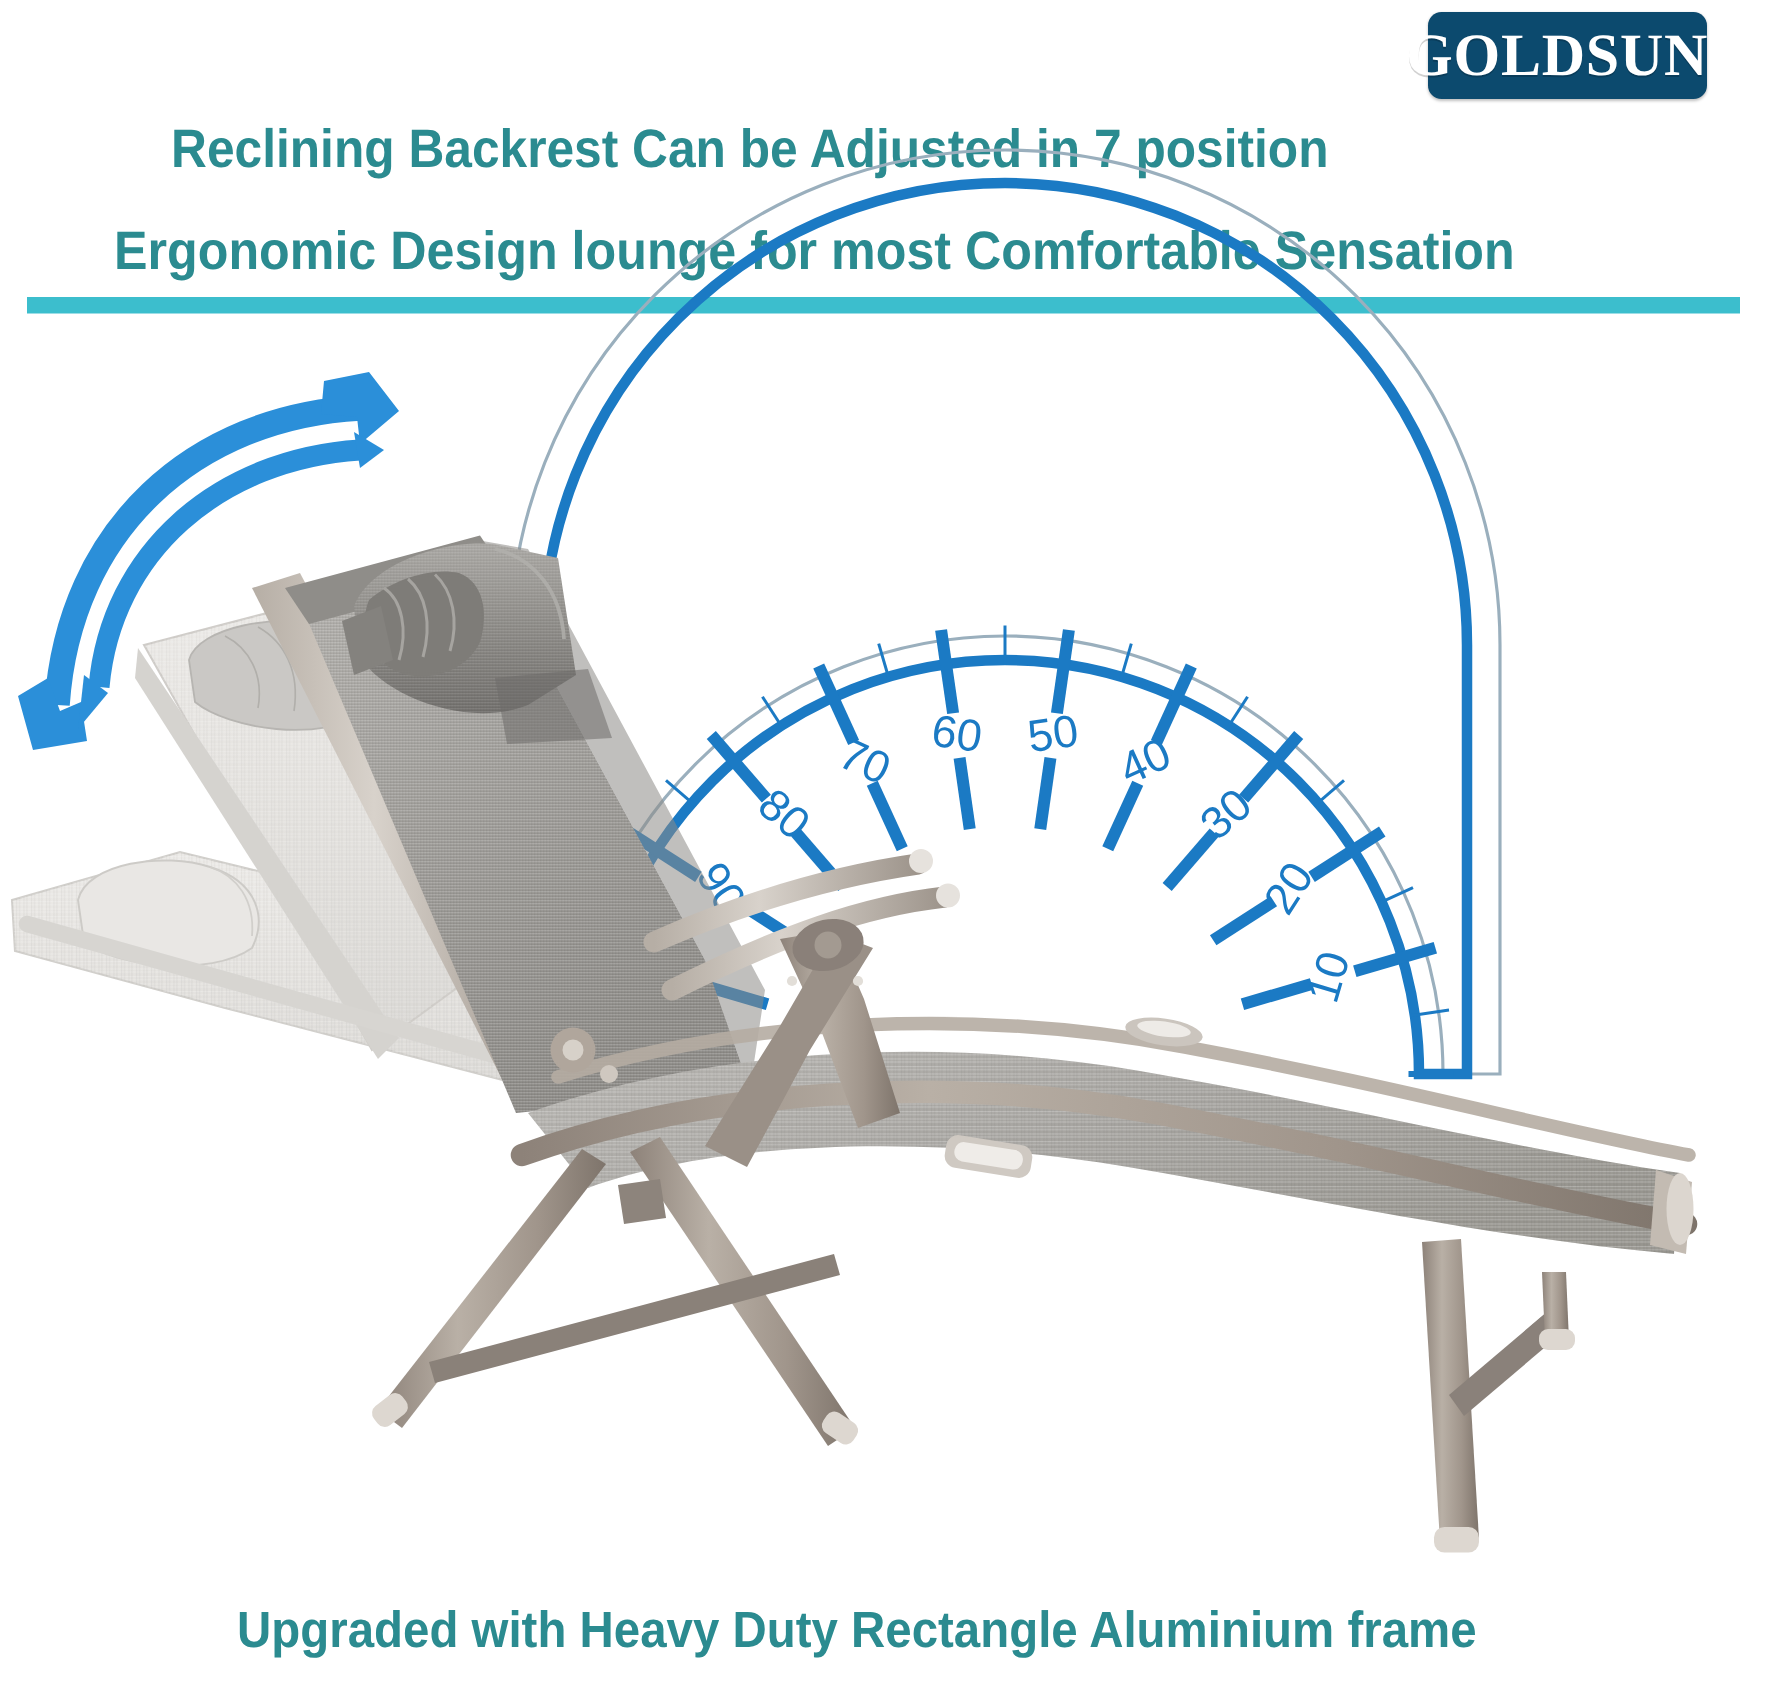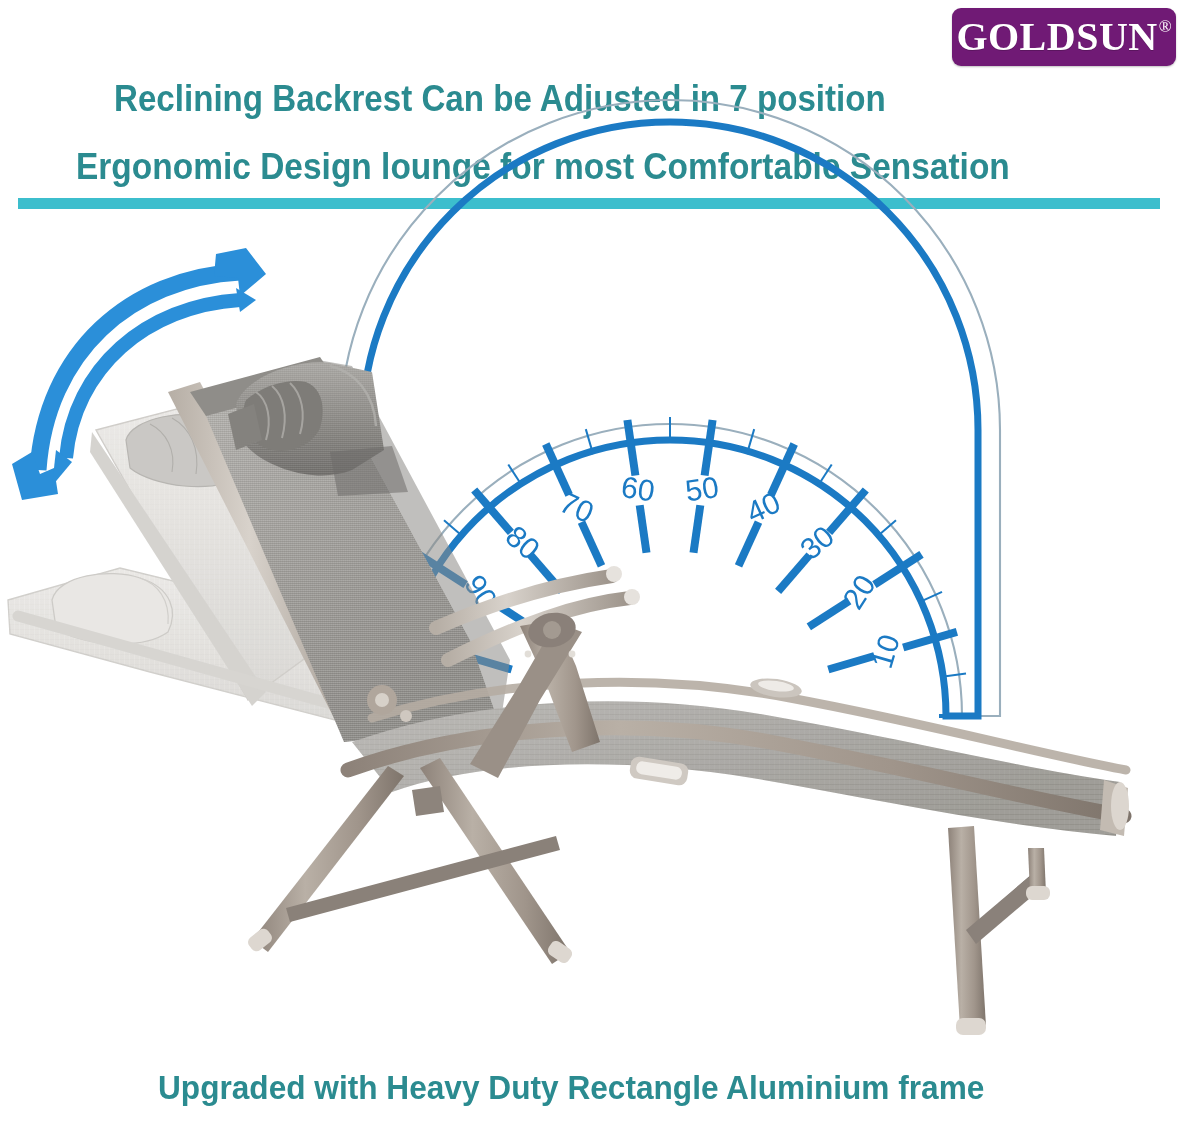--- a/index.html
+++ b/index.html
@@ -7,22 +7,22 @@
     width:1183px;height:1124px;
     background:#ffffff;
     font-family:"Liberation Sans", sans-serif;
     overflow:hidden;
     position:relative;
   }
   #stage{position:absolute;left:0;top:0;width:1183px;height:1124px;background:#fff;overflow:hidden;}
 
   
   .logo{
-    position:absolute;left:952px;top:8px;width:224px;height:58px;
-    background:#701a75;border-radius:9px;
+    position:absolute;left:952px;top:8px;width:186px;height:58px;
+    background:#0c4a6e;border-radius:9px;
     box-shadow:0 1px 2px rgba(0,0,0,.25);
     display:flex;align-items:center;justify-content:center;
   }
   .logo-inner{position:relative;display:flex;align-items:flex-start;}
   .logo-word{
     font-family:"Liberation Serif", serif;
     font-weight:bold;font-size:40px;line-height:40px;
     color:#ffffff;letter-spacing:.5px;
     text-shadow:0 1px 0 rgba(0,0,0,.18);
   }

